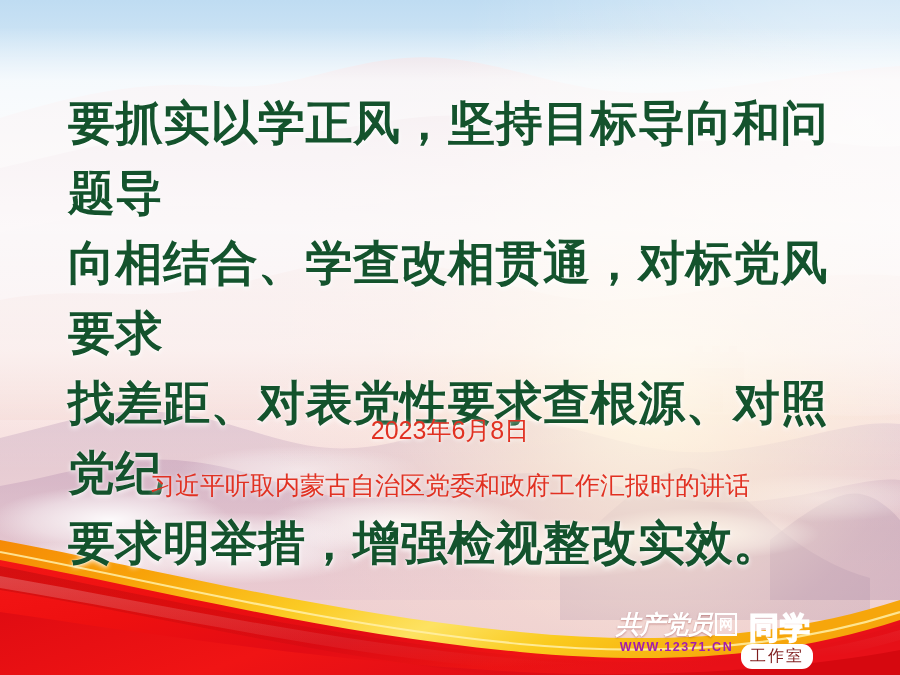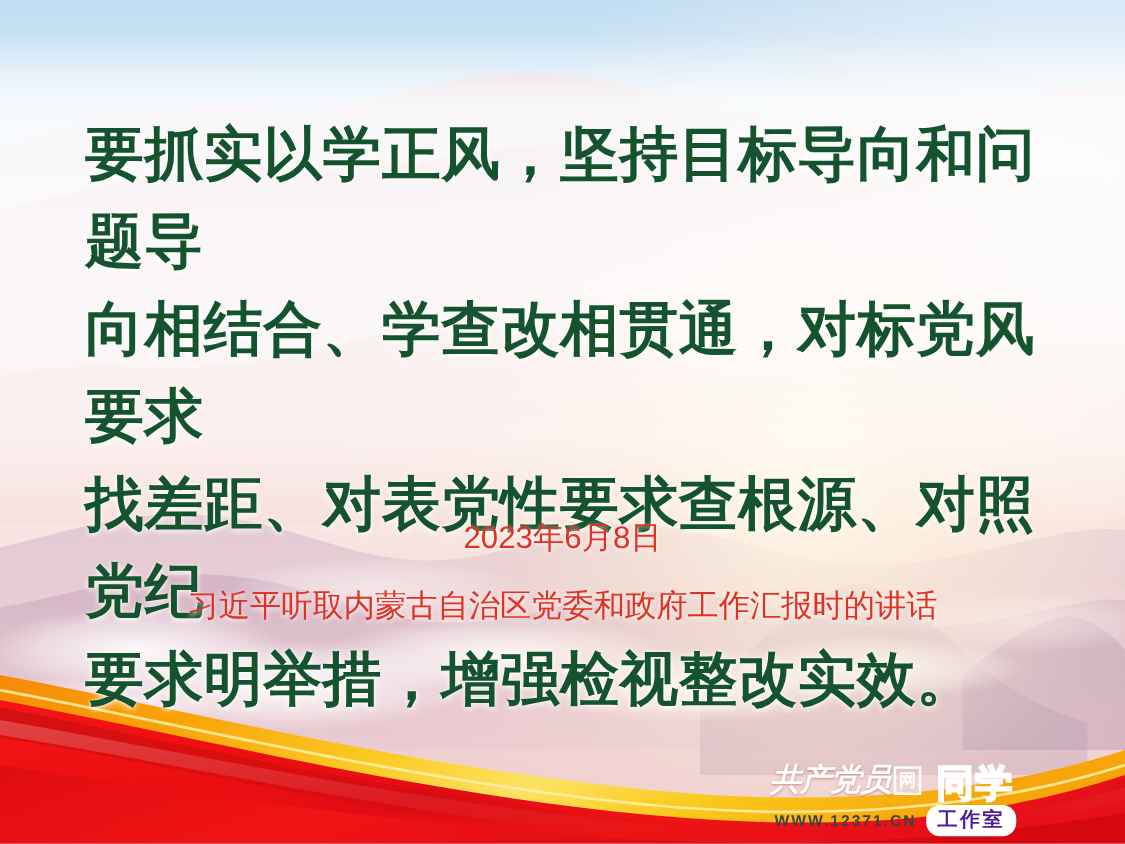--- a/index.html
+++ b/index.html
@@ -124,46 +124,46 @@
     font-size: 14px;
     font-weight:700;
     font-style: normal;
     font-family: "Liberation Sans", sans-serif;
     line-height: 17px;
     padding: 1px 2px;
     margin-left: 3px;
     margin-bottom: 2px;
   }
   .logo-url {
-    color: #404040;
+    color: #a21caf;
     font-size: 12.5px;
     font-weight: 700;
     letter-spacing: 1.6px;
     line-height: 14px;
-    margin-top: 12px;
+    margin-top: 2px;
     font-family: "Liberation Sans", sans-serif;
   }
   .logo-right { display:flex; align-items:center;flex-direction:column; }
   .logo-studio-outline {
     color: #fff;
     font-size: 30px;
     font-weight: 700;
     line-height: 32px;
     letter-spacing: 1px;
     text-shadow:
       -1.2px 0 0 rgba(255,255,255,0.0);
     -webkit-text-stroke: 1.6px #fff;
     color: transparent;
     font-family: "DejaVu Sans", sans-serif;
   }
   .logo-studio-pill {
     background: #fff;
-    color: #4c1d95;
+    color: #7f1d1d;
     font-size: 16px;
-    font-weight: 700;
+    font-weight: 400;
     letter-spacing: 2px;
     border-radius: 11px;
     padding: 3px 9px 4px 9px;
     margin-left: -6px;
     line-height: 18px;
     font-family: "DejaVu Sans", sans-serif;
   }
 </style>
 </head>
 <body>

